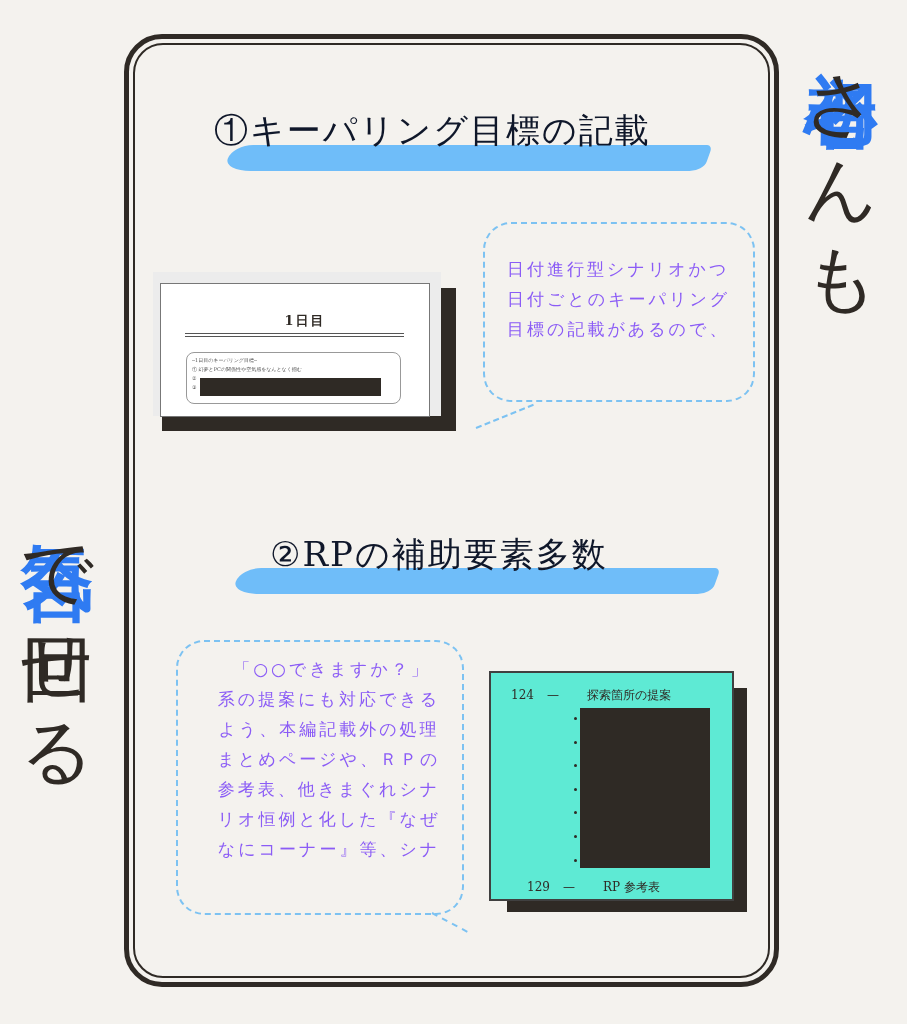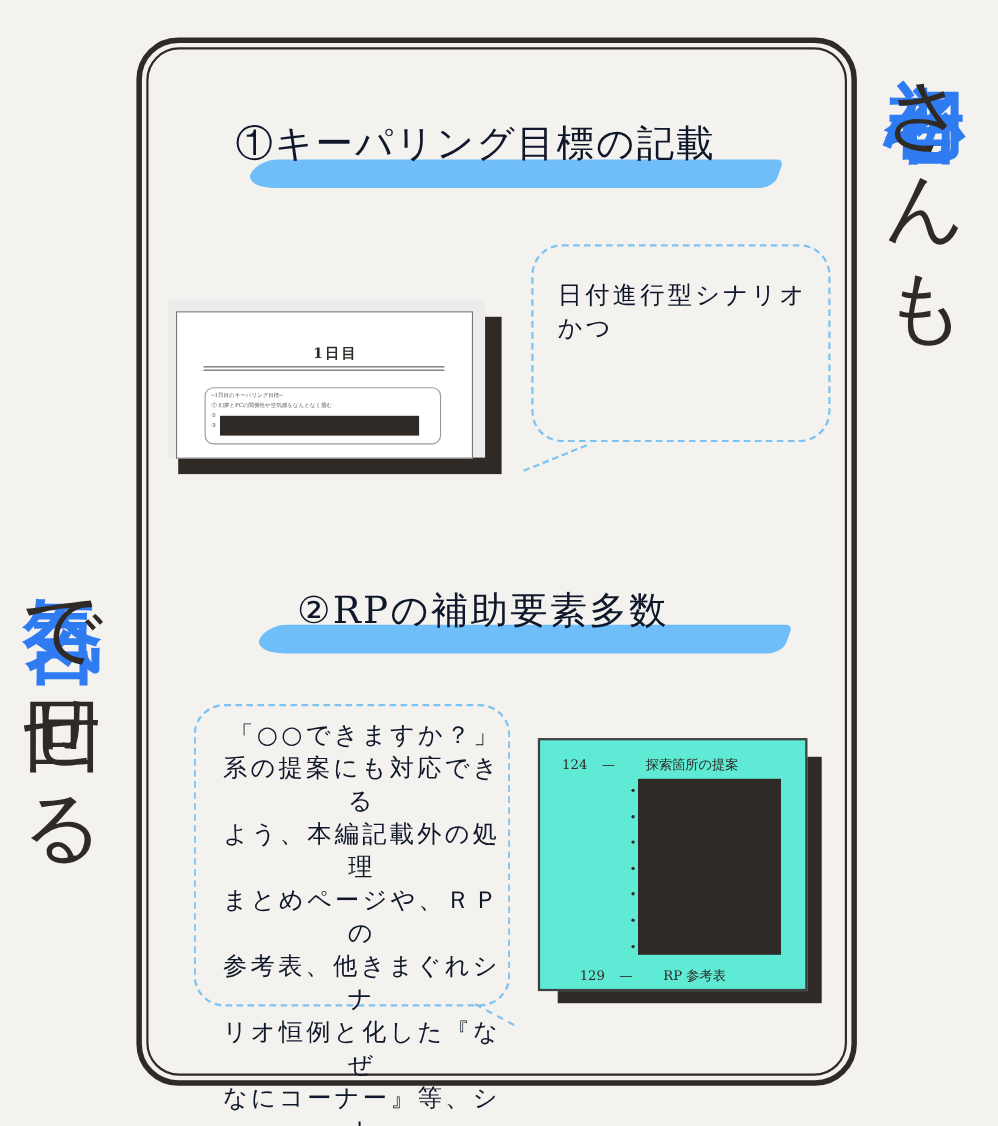--- a/index.html
+++ b/index.html
@@ -4,21 +4,21 @@
 <style>
   html,body{margin:0;padding:0;}
   body{width:907px;height:1024px;background:#f4f2ee;position:relative;overflow:hidden;font-family:"DejaVu Serif","Liberation Serif",serif;color:#2f2a25;}
   .frame-outer{position:absolute;left:124px;top:34px;width:655px;height:953px;border:5px solid #2f2a25;border-radius:38px;box-sizing:border-box;}
   .frame-inner{position:absolute;left:133px;top:43px;width:637px;height:935px;border:2px solid #2f2a25;border-radius:30px;box-sizing:border-box;}
   .vtext{position:absolute;writing-mode:vertical-rl;font-size:72px;line-height:1;letter-spacing:4px;font-weight:bold;}
   .vtext .blue{color:#2f7bf2;}
   .vtext .dark{color:#2f2a25;font-weight:normal;}
   .heading{position:absolute;font-size:34px;white-space:nowrap;color:#0f172a;z-index:2;letter-spacing:2px;}
   .brush{position:absolute;height:26px;background:#6fbdf9;border-radius:30px 8px 20px 40px / 20px 10px 14px 18px;transform:skewX(-20deg);z-index:1;}
-  .bubble{position:absolute;border:2px dashed #7cc2f2;border-radius:28px;font-size:22px;line-height:30px;letter-spacing:3px;color:#0f172a;box-sizing:border-box;}
+  .bubble{position:absolute;border:2px dashed #7cc2f2;border-radius:28px;font-size:17px;line-height:30px;letter-spacing:3px;color:#8b5cf6;box-sizing:border-box;}
   .tail{position:absolute;border-top:2px dashed #7cc2f2;transform-origin:left center;}
   .doc1-shadow{position:absolute;left:162px;top:288px;width:294px;height:143px;background:#2f2a25;}
   .doc1-back{position:absolute;left:153px;top:272px;width:288px;height:144px;background:#ececec;}
   .doc1{position:absolute;left:160px;top:283px;width:270px;height:134px;background:#fff;border:1px solid #777;box-sizing:border-box;}
   .doc1-title{position:absolute;left:0;right:0;top:28px;text-align:center;font-size:13px;font-weight:bold;letter-spacing:2px;padding-left:20px;}
   .doc1-rule{position:absolute;left:24px;right:25px;top:49px;border-top:1px solid #555;border-bottom:1px solid #555;height:2px;}
   .doc1-box{position:absolute;left:25px;top:68px;width:215px;height:52px;border:1px solid #999;border-radius:8px;font-size:5px;line-height:9px;padding:3px 5px;box-sizing:border-box;color:#555;}
   .redact{background:#2f2a25;position:absolute;}
   .doc2-shadow{position:absolute;left:507px;top:688px;width:240px;height:224px;background:#2f2a25;}
   .doc2{position:absolute;left:489px;top:671px;width:245px;height:230px;background:#5eead4;border:2px solid #404040;box-sizing:border-box;font-size:12px;}
@@ -53,20 +53,22 @@
     <div>─1日目のキーパリング目標─</div>
     <div>① 幻夢とPCの関係性や空気感をなんとなく掴む</div>
     <div>②</div>
     <div>③</div>
     <div class="redact" style="left:13px;top:25px;width:181px;height:18px;"></div>
   </div>
 </div>
 
 <div class="bubble" style="left:483px;top:222px;width:272px;height:180px;padding:30px 0 0 22px;">
   <div>日付進行型シナリオかつ</div>
+  <div>日付ごとのキーパリング</div>
+  <div>目標の記載があるので、</div>
 </div>
 <div class="tail" style="left:476px;top:427px;width:62px;transform:rotate(-22deg);"></div>
 
 <div class="brush" style="left:236px;top:568px;width:480px;"></div>
 <div class="heading" style="left:270px;top:532px;">②RPの補助要素多数</div>
 
 <div class="bubble" style="left:176px;top:640px;width:288px;height:275px;padding:12px 0 0 18px;text-align:center;">
   <div style="padding-left:6px;">「○○できますか？」</div>
   <div>系の提案にも対応できる</div>
   <div>よう、本編記載外の処理</div>

